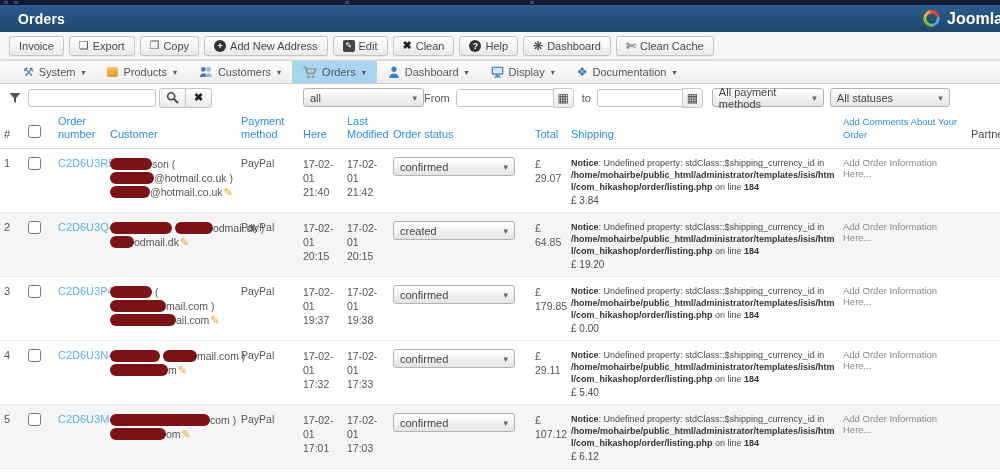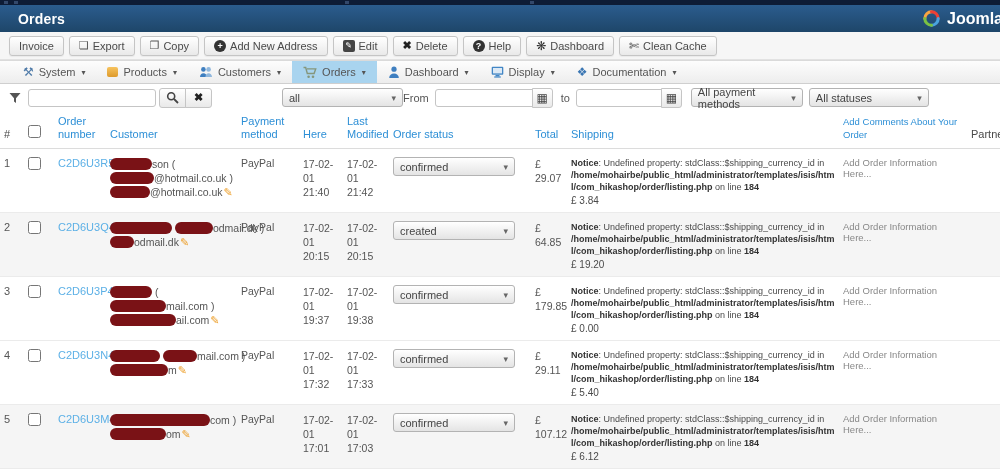--- a/index.html
+++ b/index.html
@@ -136,21 +136,21 @@
       <button class="tb-btn">
         <span class="icon">
           <span class="badge-square">✎</span>
         </span>
         <span>Edit</span>
       </button>
       <button class="tb-btn">
         <span class="icon">
           <span class="icon x">✖</span>
         </span>
-        <span>Delete</span>
+        <span>Clean</span>
       </button>
       <button class="tb-btn">
         <span class="icon">
           <span class="badge-circle">?</span>
         </span>
         <span>Help</span>
       </button>
       <button class="tb-btn">
         <span class="icon">
           <span class="icon asterisk">❋</span>
@@ -248,21 +248,21 @@
               <circle cx="5.2" cy="5.2" r="3.5" fill="none" stroke="#444" stroke-width="1.6"></circle>
               <line x1="8" y1="8" x2="12" y2="12" stroke="#444" stroke-width="1.8"></line>
             </svg>
           </span>
         </button>
       <button class="sq-btn">
           <span class="icon x">✖</span>
         </button>
     </span>
 
-    <div class="hk-select" style="width:121px;margin-left:70px">
+    <div class="hk-select" style="width:121px;margin-left:91px">
       <span>all</span>
       <span class="caret">▾</span>
     </div>
 
     <span style="">From</span>
     <input class="date-input" style="width: 88px; margin-left: 6px;" type="text" value="">
     <button class="cal-btn">
         <span class="icon calendar">▦</span>
       </button>
 

